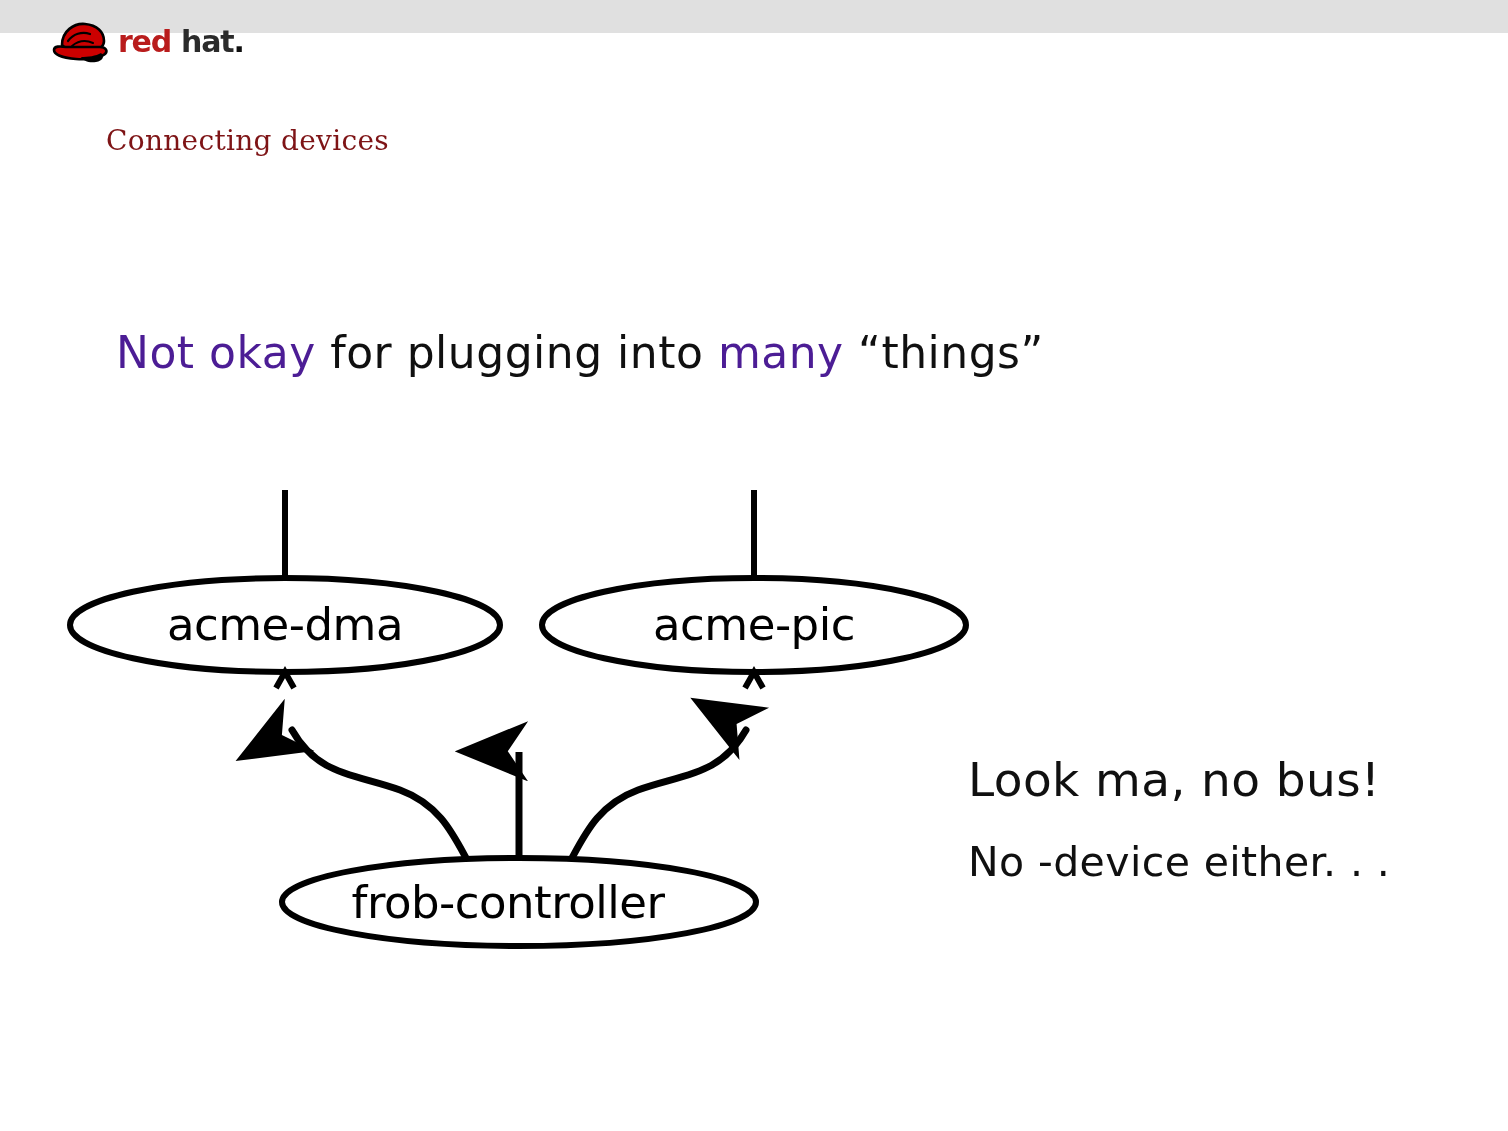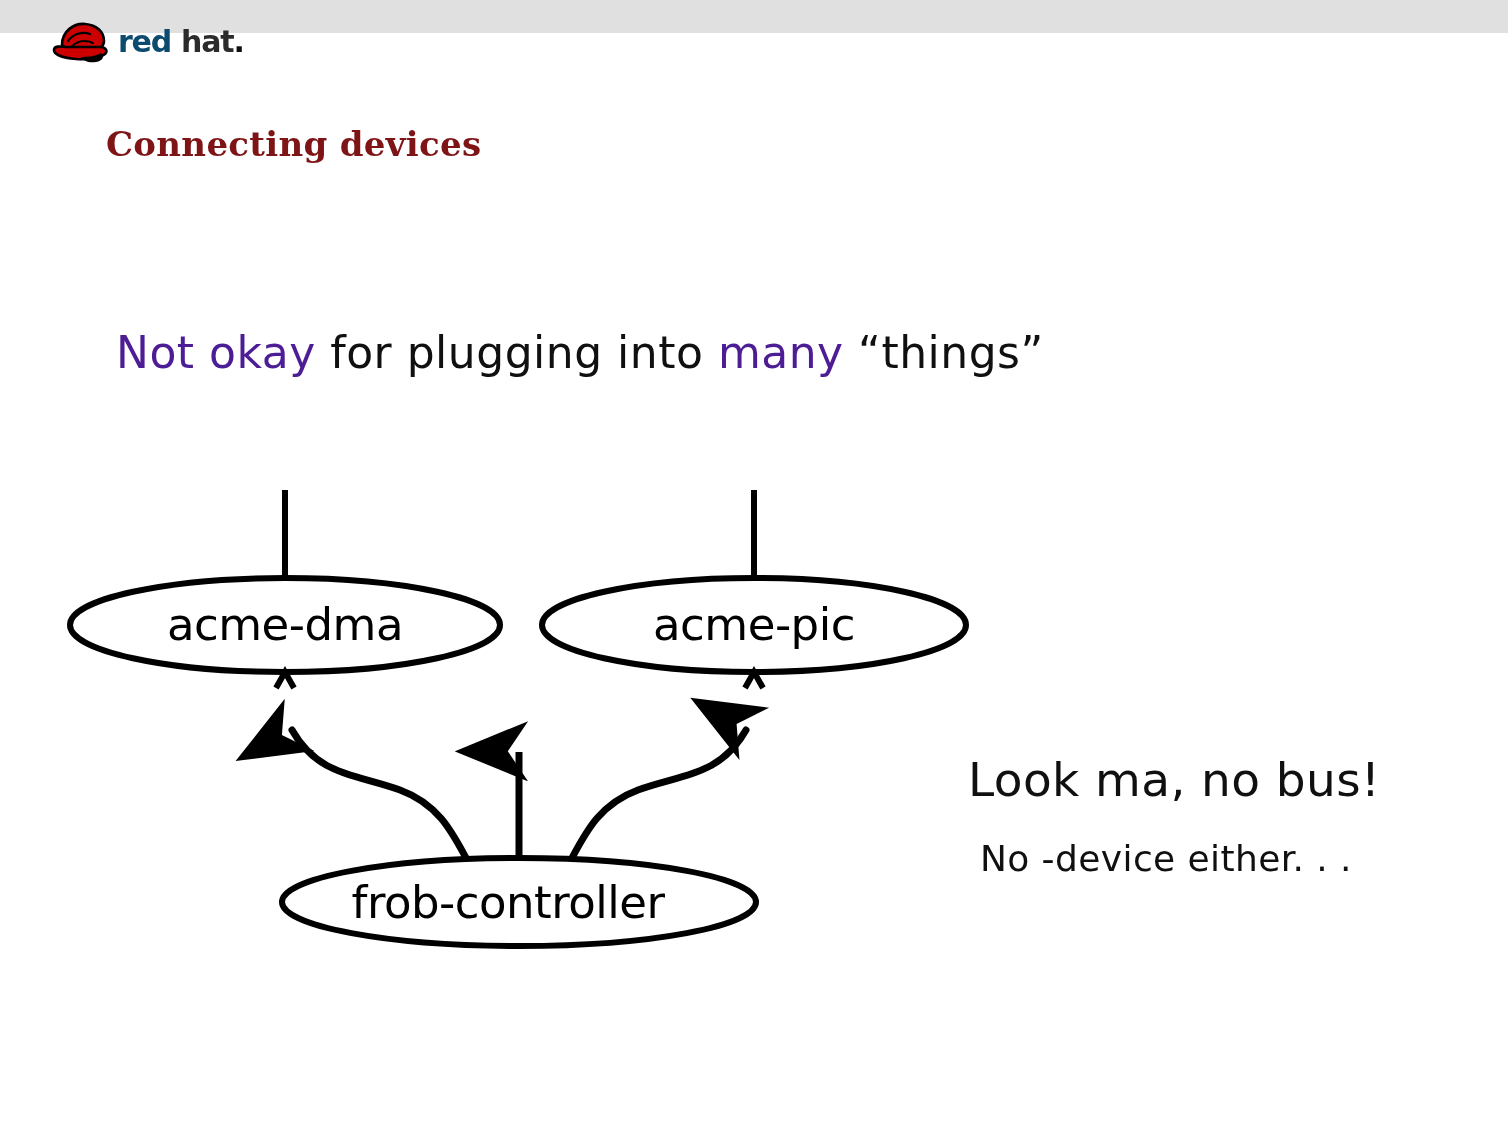--- a/index.html
+++ b/index.html
@@ -36,32 +36,32 @@
   }
   #logo-mark { display:block; }
   #logo-word {
     font-family: "DejaVu Sans", sans-serif;
     font-size: 30px;
     font-weight: 700;
     letter-spacing: -1.2px;
     line-height: 1;
     white-space: nowrap;
   }
-  #logo-word .red-part { color: #0c4a6e; }
+  #logo-word .red-part { color: #b91c1c; }
   #logo-word .hat-part { color: #2b2b2b; font-weight: 700; padding-left: 10px; }
   #logo-word .dot-part { color: #0f0f0f; }
 
   
   #slide-title {
     position: absolute;
     left: 106px;
     top: 124px;
     font-family: "DejaVu Serif", serif;
-    font-size: 34px;
-    font-weight: 700;
+    font-size: 28px;
+    font-weight: 400;
     color: #7e1416;
     letter-spacing: 0.3px;
     white-space: nowrap;
   }
 
   
   #statement {
     position: absolute;
     left: 116px;
     top: 327px;
@@ -102,25 +102,24 @@
     font-size: 47px;
     color: #101010;
     white-space: nowrap;
     letter-spacing: 0.4px;
   }
   #caption-sub {
     position: absolute;
     left: 968px;
     top: 838px;
     font-family: "DejaVu Sans", sans-serif;
-    font-size: 36px;
+    font-size: 41px;
     color: #101010;
     white-space: nowrap;
     letter-spacing: 0.4px;
-    margin-left: 12px;
   }
 </style>
 </head>
 <body>
 
 <div id="top-band"></div>
 
 <div id="logo">
   <svg id="logo-mark" width="66" height="46" viewBox="0 0 66 46" xmlns="http://www.w3.org/2000/svg">
 

